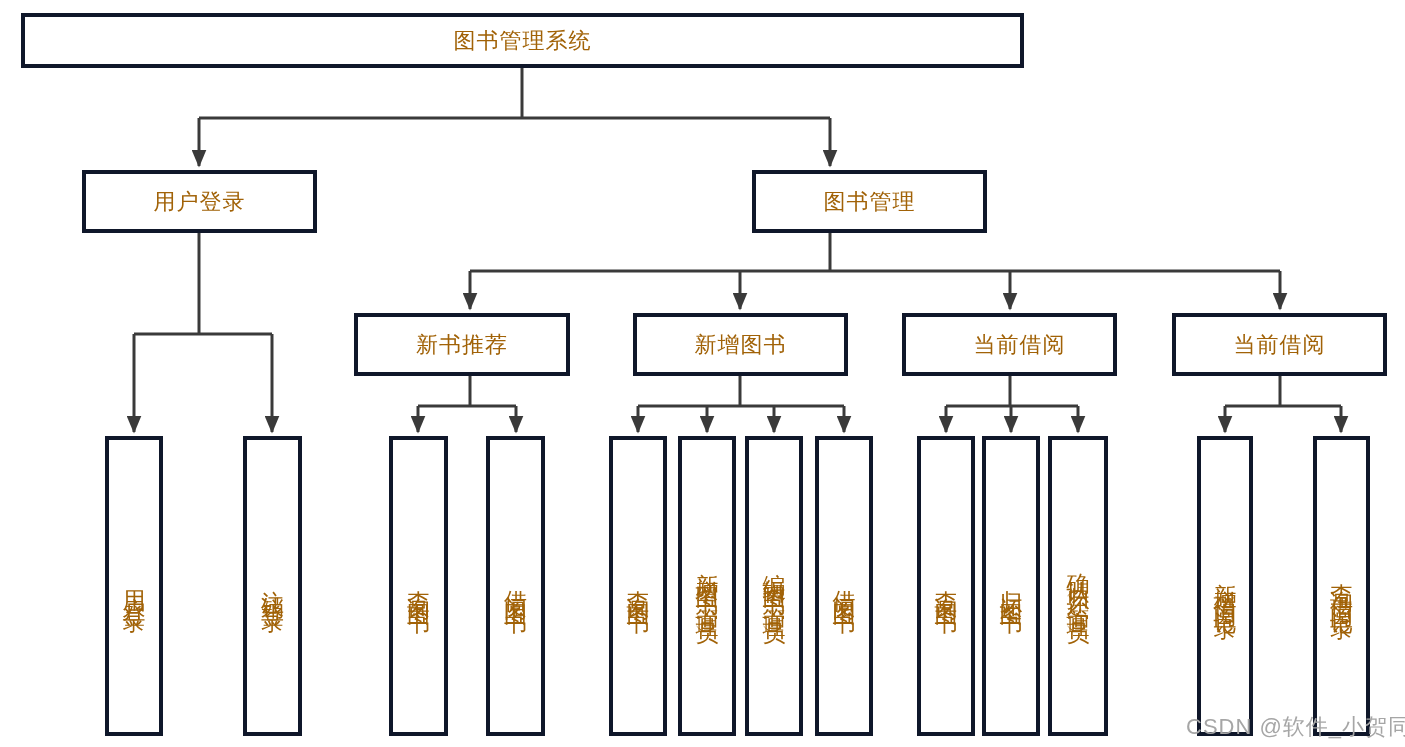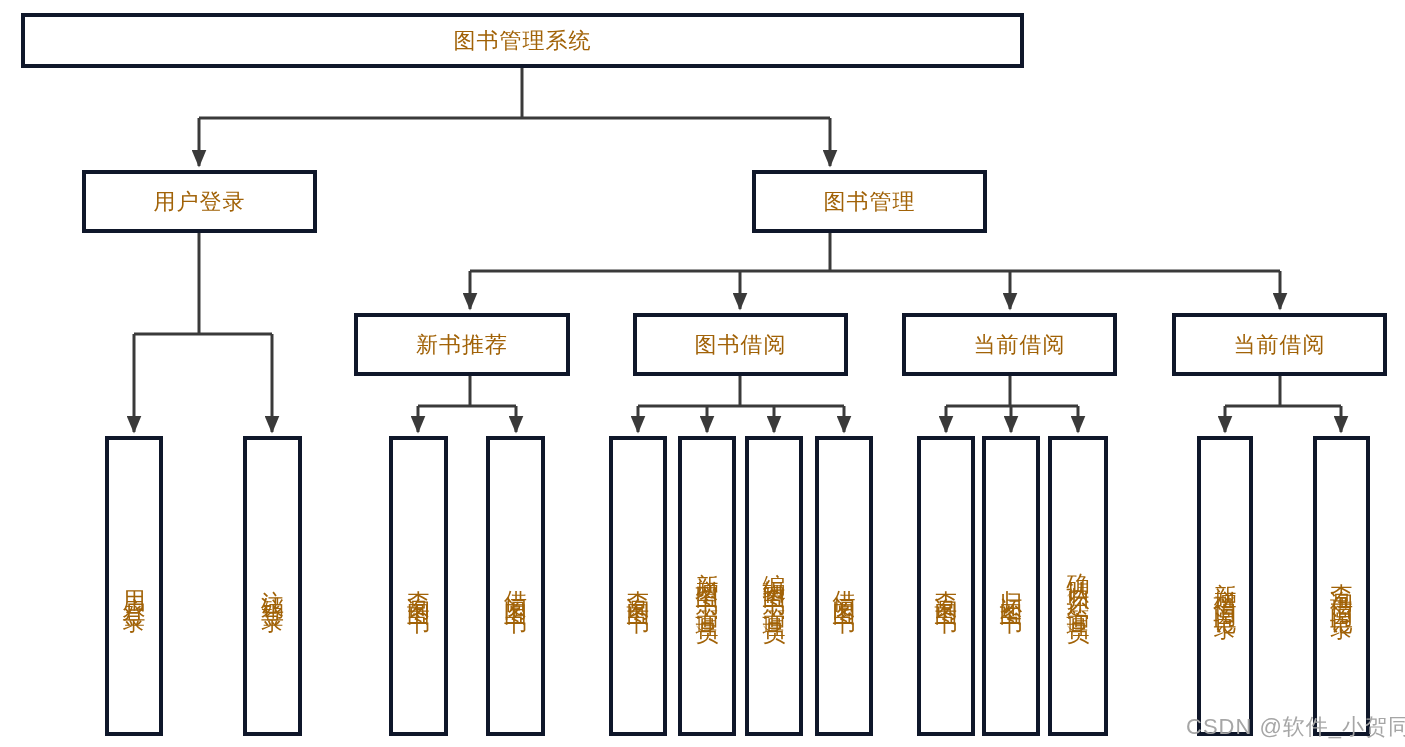--- a/index.html
+++ b/index.html
@@ -108,21 +108,21 @@
     <span>用户登录</span>
   </div>
   <div class="node hbox" style="left:712px; top:170px; width:235px; height:63px;margin-left:40px;">
     <span>图书管理</span>
   </div>
 
   <div class="node hbox" style="left:354px; top:313px; width:216px; height:63px;">
     <span>新书推荐</span>
   </div>
   <div class="node hbox" style="left:633px; top:313px; width:215px; height:63px;">
-    <span>图书借阅</span>
+    <span>新增图书</span>
   </div>
   <div class="node hbox" style="left:902px; top:313px; width:215px; height:63px;padding-left:20px;">
     <span>当前借阅</span>
   </div>
   <div class="node hbox" style="left:1172px; top:313px; width:215px; height:63px;">
     <span>当前借阅</span>
   </div>
 
   <div class="node leaf" style="left:105px; top:436px; width:58px; height:300px;">
     <span>用户登录</span>

